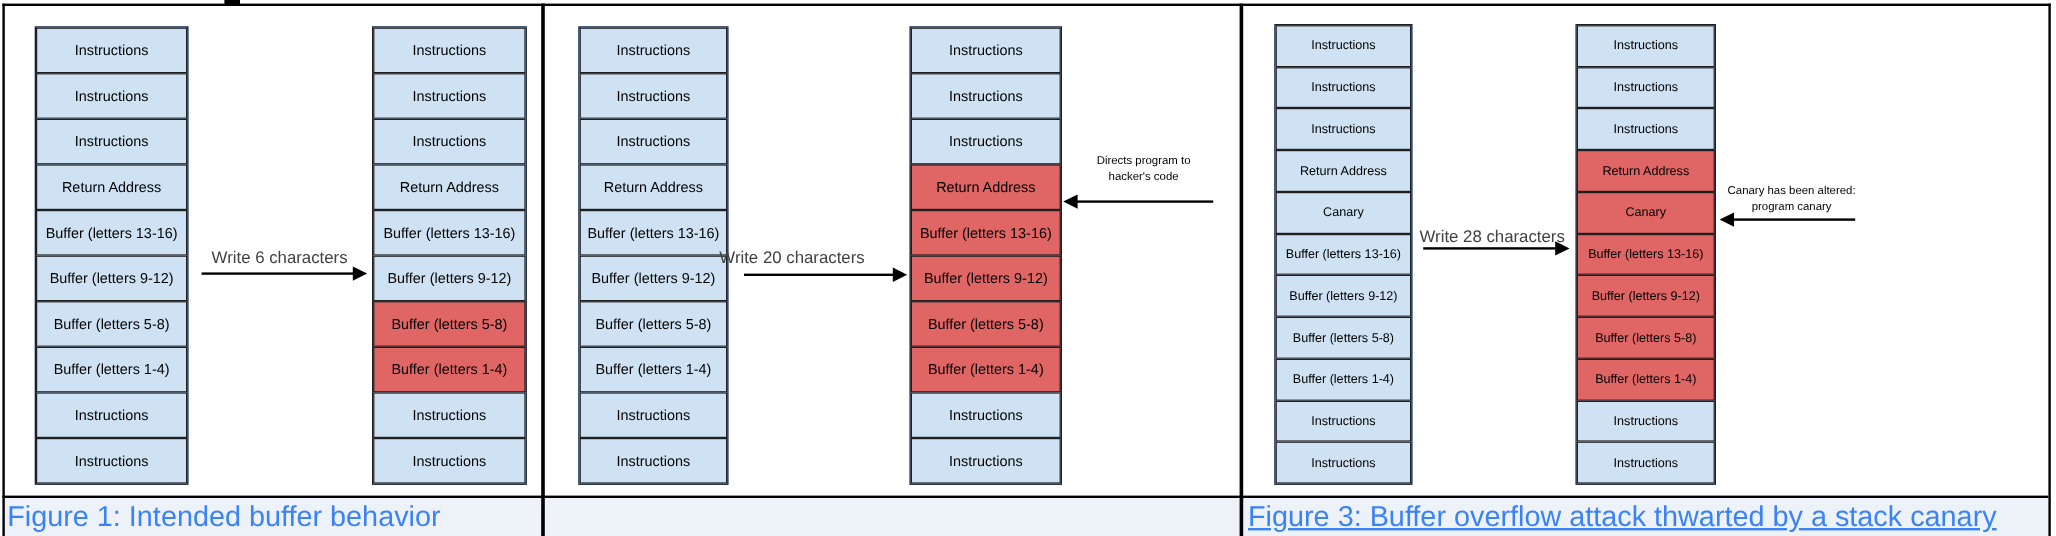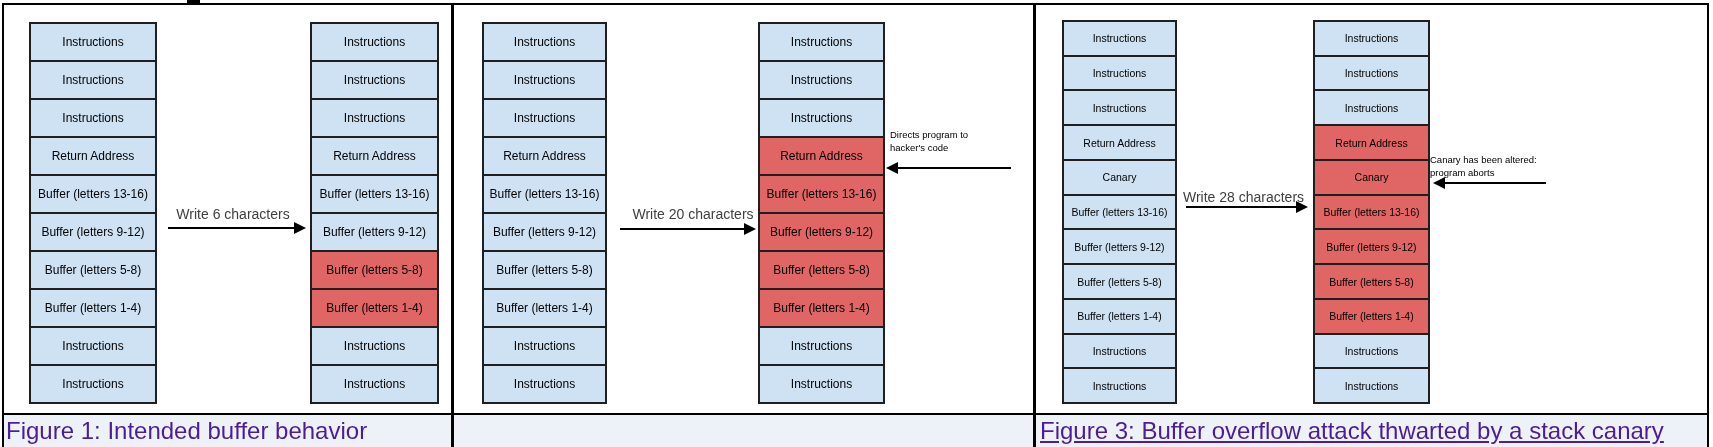--- a/index.html
+++ b/index.html
@@ -17,21 +17,21 @@
   .frame-left{left:2px;top:3px;width:2px;height:444px;}
   .frame-right{left:1707px;top:3px;width:2px;height:444px;}
   .divider-1{left:451px;top:3px;width:3px;height:444px;}
   .divider-2{left:1033px;top:3px;width:3px;height:444px;}
   .caption-sep{left:2px;top:413px;width:1705px;height:2px;}
   .artifact{position:absolute;left:187px;top:0;width:13px;height:5px;background:#000;}
   
   .caption-strip{position:absolute;left:2px;top:415px;width:1705px;height:32px;background:var(--caption-bar,#edf2f9);}
   .caption{
     position:absolute;top:415px;height:32px;line-height:32px;
-    font-size:24px;color:#4c1d95;white-space:nowrap;
+    font-size:24px;color:#3b82f6;white-space:nowrap;
   }
   .cap-1{left:6px;}
   .cap-2{left:459px;}
   .cap-3{left:1040px;text-decoration:underline;}
   
   .stack{
     position:absolute;display:flex;flex-direction:column;
     border:1px solid var(--cell-border,#1f1f1f);
     background:#3b82f6;
   }
@@ -48,21 +48,21 @@
   .st-f2b{left:482px;top:22px;width:123px;height:380px;}
   .st-f2a{left:758px;top:22px;width:125px;height:380px;}
   .st-f3b{left:1062px;top:20px;width:113px;height:382px;}
   .st-f3a{left:1313px;top:20px;width:115px;height:382px;}
   .panel-3 .cell{font-size:10.5px;}
   
   .action-label{
     position:absolute;font-size:14px;color:#404040;text-align:center;white-space:nowrap;
   }
   .al-1{left:163px;top:206px;width:140px;}
-  .al-2{left:623px;top:206px;width:140px;}
+  .al-2{left:590px;top:206px;width:140px;}
   .al-3{left:1176px;top:189px;width:135px;}
   .arrow-line{position:absolute;height:2px;background:#000;}
   .head-right{
     position:absolute;width:0;height:0;
     border-top:6px solid transparent;border-bottom:6px solid transparent;
     border-left:12px solid #000;
   }
   .head-left{
     position:absolute;width:0;height:0;
     border-top:6px solid transparent;border-bottom:6px solid transparent;
@@ -70,21 +70,21 @@
   }
   .ar-1-line{left:168px;top:227px;width:128px;}
   .ar-1-head{left:294px;top:222px;}
   .ar-2-line{left:620px;top:228px;width:126px;}
   .ar-2-head{left:744px;top:223px;}
   .ar-3-line{left:1186px;top:206px;width:112px;}
   .ar-3-head{left:1296px;top:201px;}
   
   .annotation{
     position:absolute;font-size:9.5px;line-height:13px;color:#000;
-    white-space:nowrap;
+    text-align:center;white-space:nowrap;
   }
   .ann-2-text{left:890px;top:128px;width:126px;}
   .ann-3-text{left:1430px;top:153px;width:126px;}
   .ann-2-line{left:897px;top:167px;width:114px;}
   .ann-2-head{left:886px;top:162px;}
   .ann-3-line{left:1444px;top:182px;width:102px;}
   .ann-3-head{left:1433px;top:177px;}
 </style>
 </head>
 <body>
@@ -311,21 +311,21 @@
         </div>
         <div class="cell">
           <span>Instructions</span>
         </div>
         <div class="cell">
           <span>Instructions</span>
         </div>
       </div>
     <div class="annotation ann-3-text">
       <div>Canary has been altered:</div>
-      <div>program aborts</div>
+      <div>program canary</div>
     </div>
     <div class="arrow-line ann-3-line"></div>
     <div class="head-left ann-3-head"></div>
     <div class="caption cap-3">Figure 3: Buffer overflow attack thwarted by a stack canary</div>
   </section>
 
   <div class="frame frame-top"></div>
   <div class="frame frame-left"></div>
   <div class="frame frame-right"></div>
   <div class="frame divider-1"></div>

